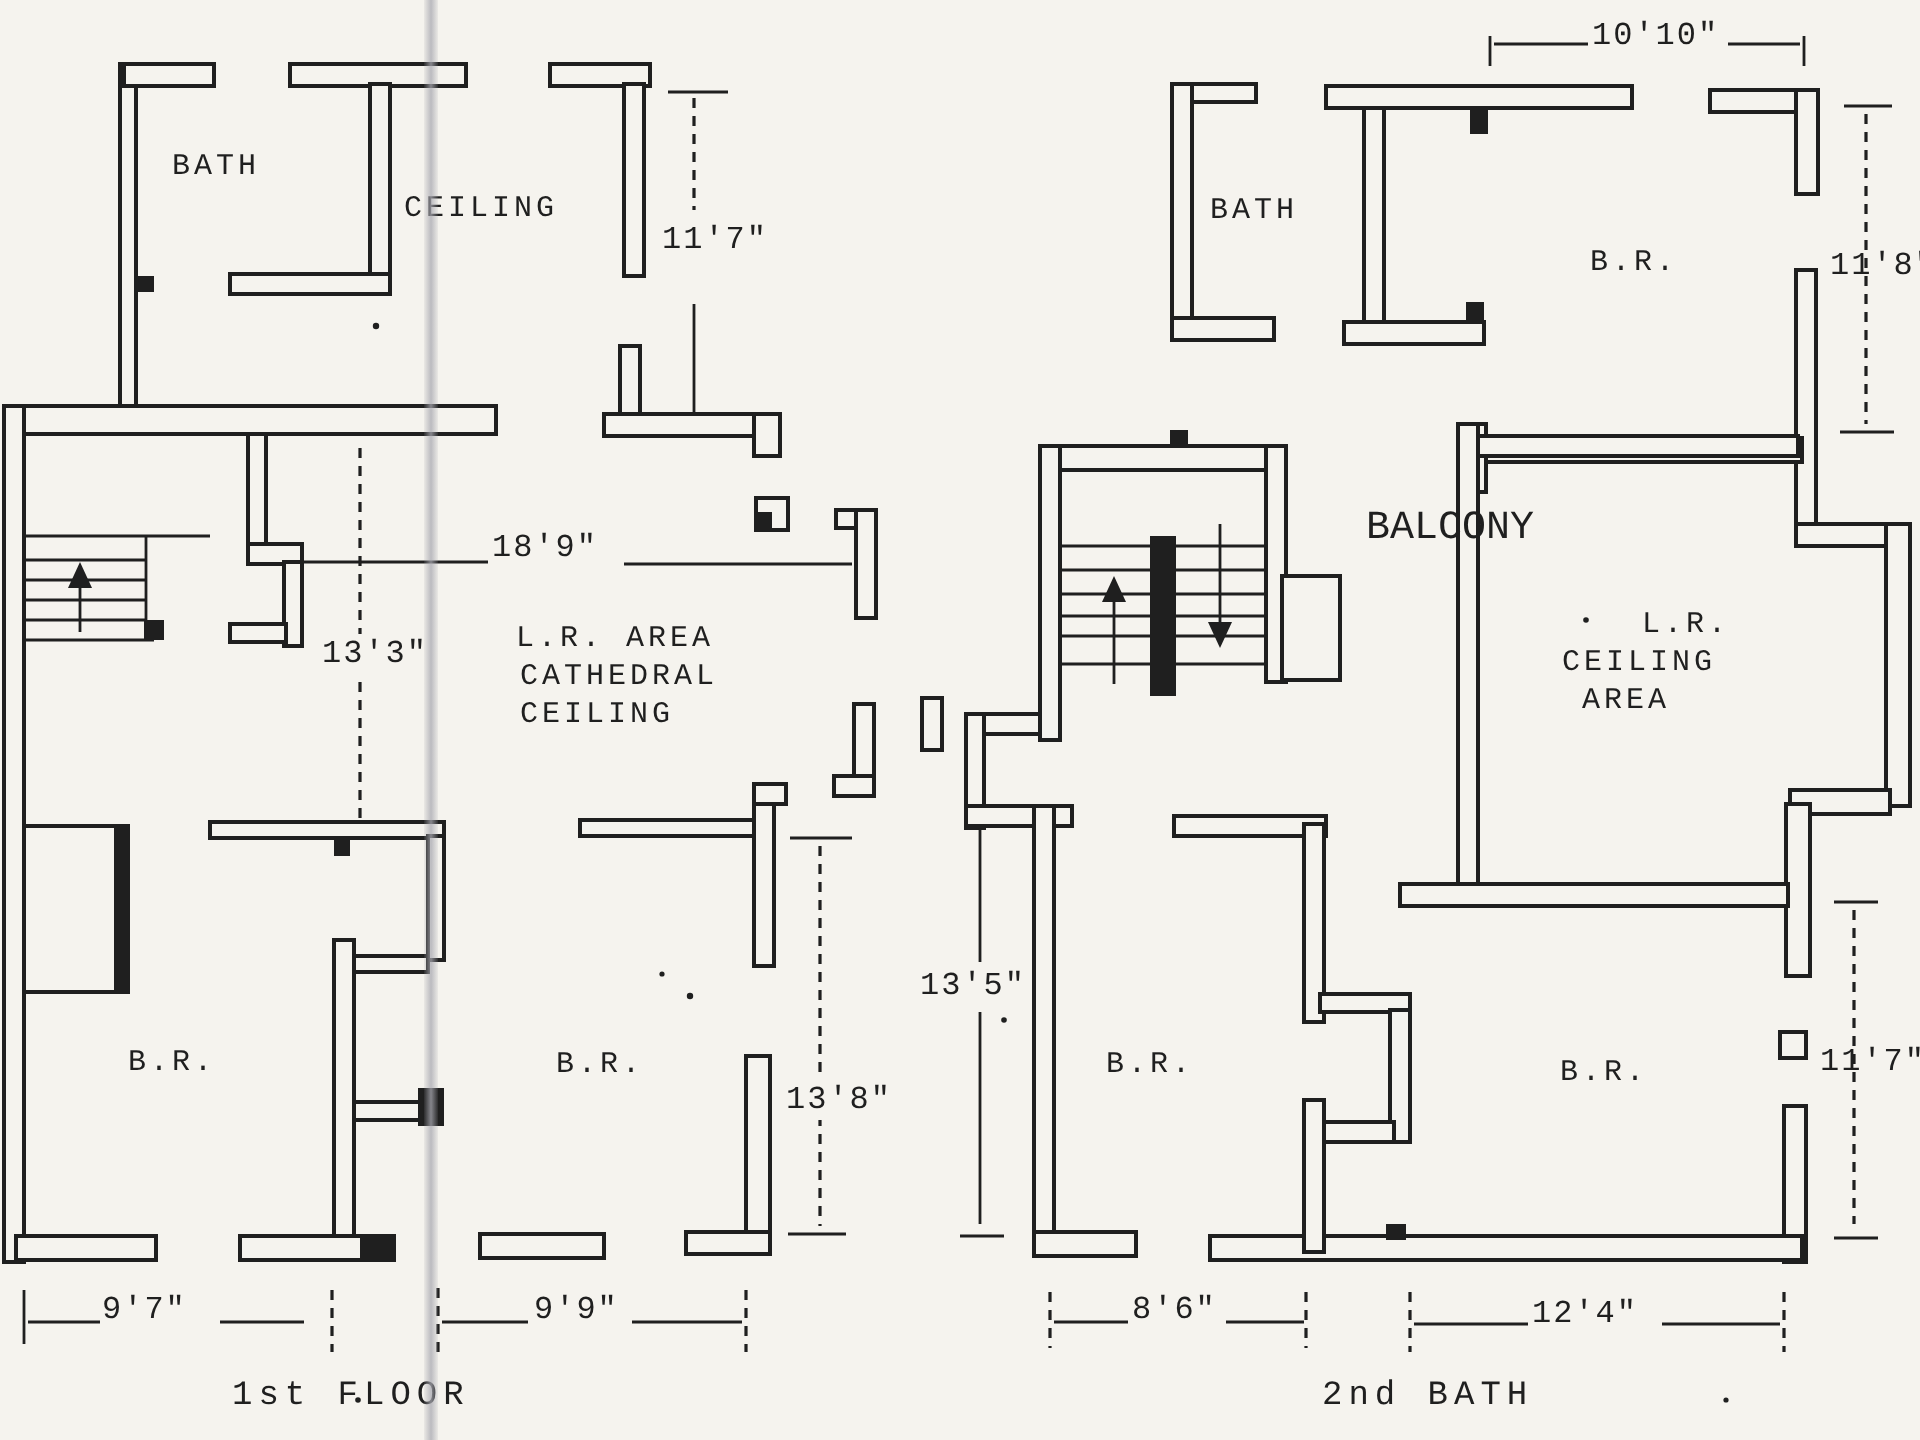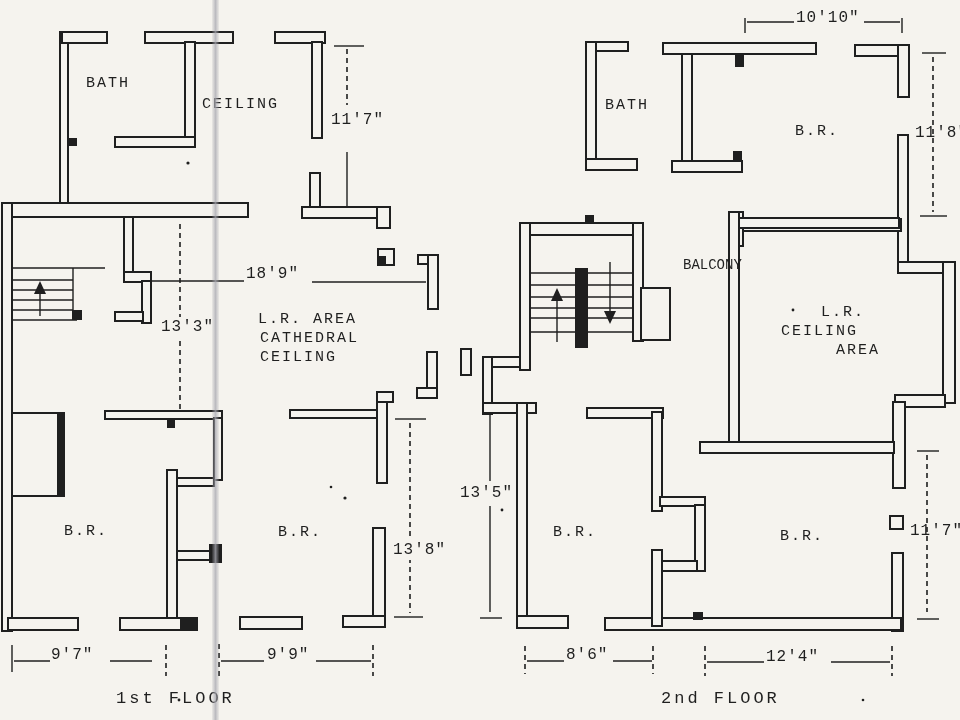--- a/index.html
+++ b/index.html
@@ -32,21 +32,21 @@
     color:var(--ink);
   }
   .dim{font-size:16px;letter-spacing:1px;}
   .on-line{background:var(--paper);padding:0 2px;}
   .title{font-size:17px;letter-spacing:3px;}
   .vertical-label{
     width:11px;
     word-break:break-all;
     line-height:18.4px;
     letter-spacing:0;
-    font-size:14px;
+    font-size:20px;
   }
   .fold{
     position:absolute;top:0;left:212px;width:7px;height:720px;
     background:linear-gradient(90deg, rgba(150,150,158,.15), var(--fold), rgba(150,150,158,.15));
     opacity:.75;
   }
 </style>
 </head>
 <body>
 
@@ -273,23 +273,23 @@
   <div class="lbl dim" style="left:267px;top:645px">9'9"</div>
   <div class="lbl title" style="left:116px;top:688px">1st FLOOR</div>
 
   <div class="lbl dim" style="left:796px;top:8px">10'10"</div>
   <div class="lbl" style="left:605px;top:97px">BATH</div>
   <div class="lbl" style="left:795px;top:123px">B.R.</div>
   <div class="lbl dim" style="left:915px;top:123px">11'8"</div>
   <div class="lbl vertical-label" style="left:683px;top:256px">BALCONY</div>
   <div class="lbl" style="left:821px;top:304px">L.R.</div>
   <div class="lbl" style="left:781px;top:323px">CEILING</div>
-  <div class="lbl" style="left:836px;top:342px">AREA</div>
+  <div class="lbl" style="left:791px;top:342px">AREA</div>
   <div class="lbl dim on-line" style="left:458px;top:483px">13'5"</div>
   <div class="lbl" style="left:553px;top:524px">B.R.</div>
   <div class="lbl" style="left:780px;top:528px">B.R.</div>
   <div class="lbl dim" style="left:910px;top:521px">11'7"</div>
   <div class="lbl dim" style="left:566px;top:645px">8'6"</div>
   <div class="lbl dim" style="left:766px;top:647px">12'4"</div>
-  <div class="lbl title" style="left:661px;top:688px">2nd FLOOR</div>
+  <div class="lbl title" style="left:661px;top:688px">2nd BATH</div>
 
   <div class="fold"></div>
 </div>
 
 </body></html>

